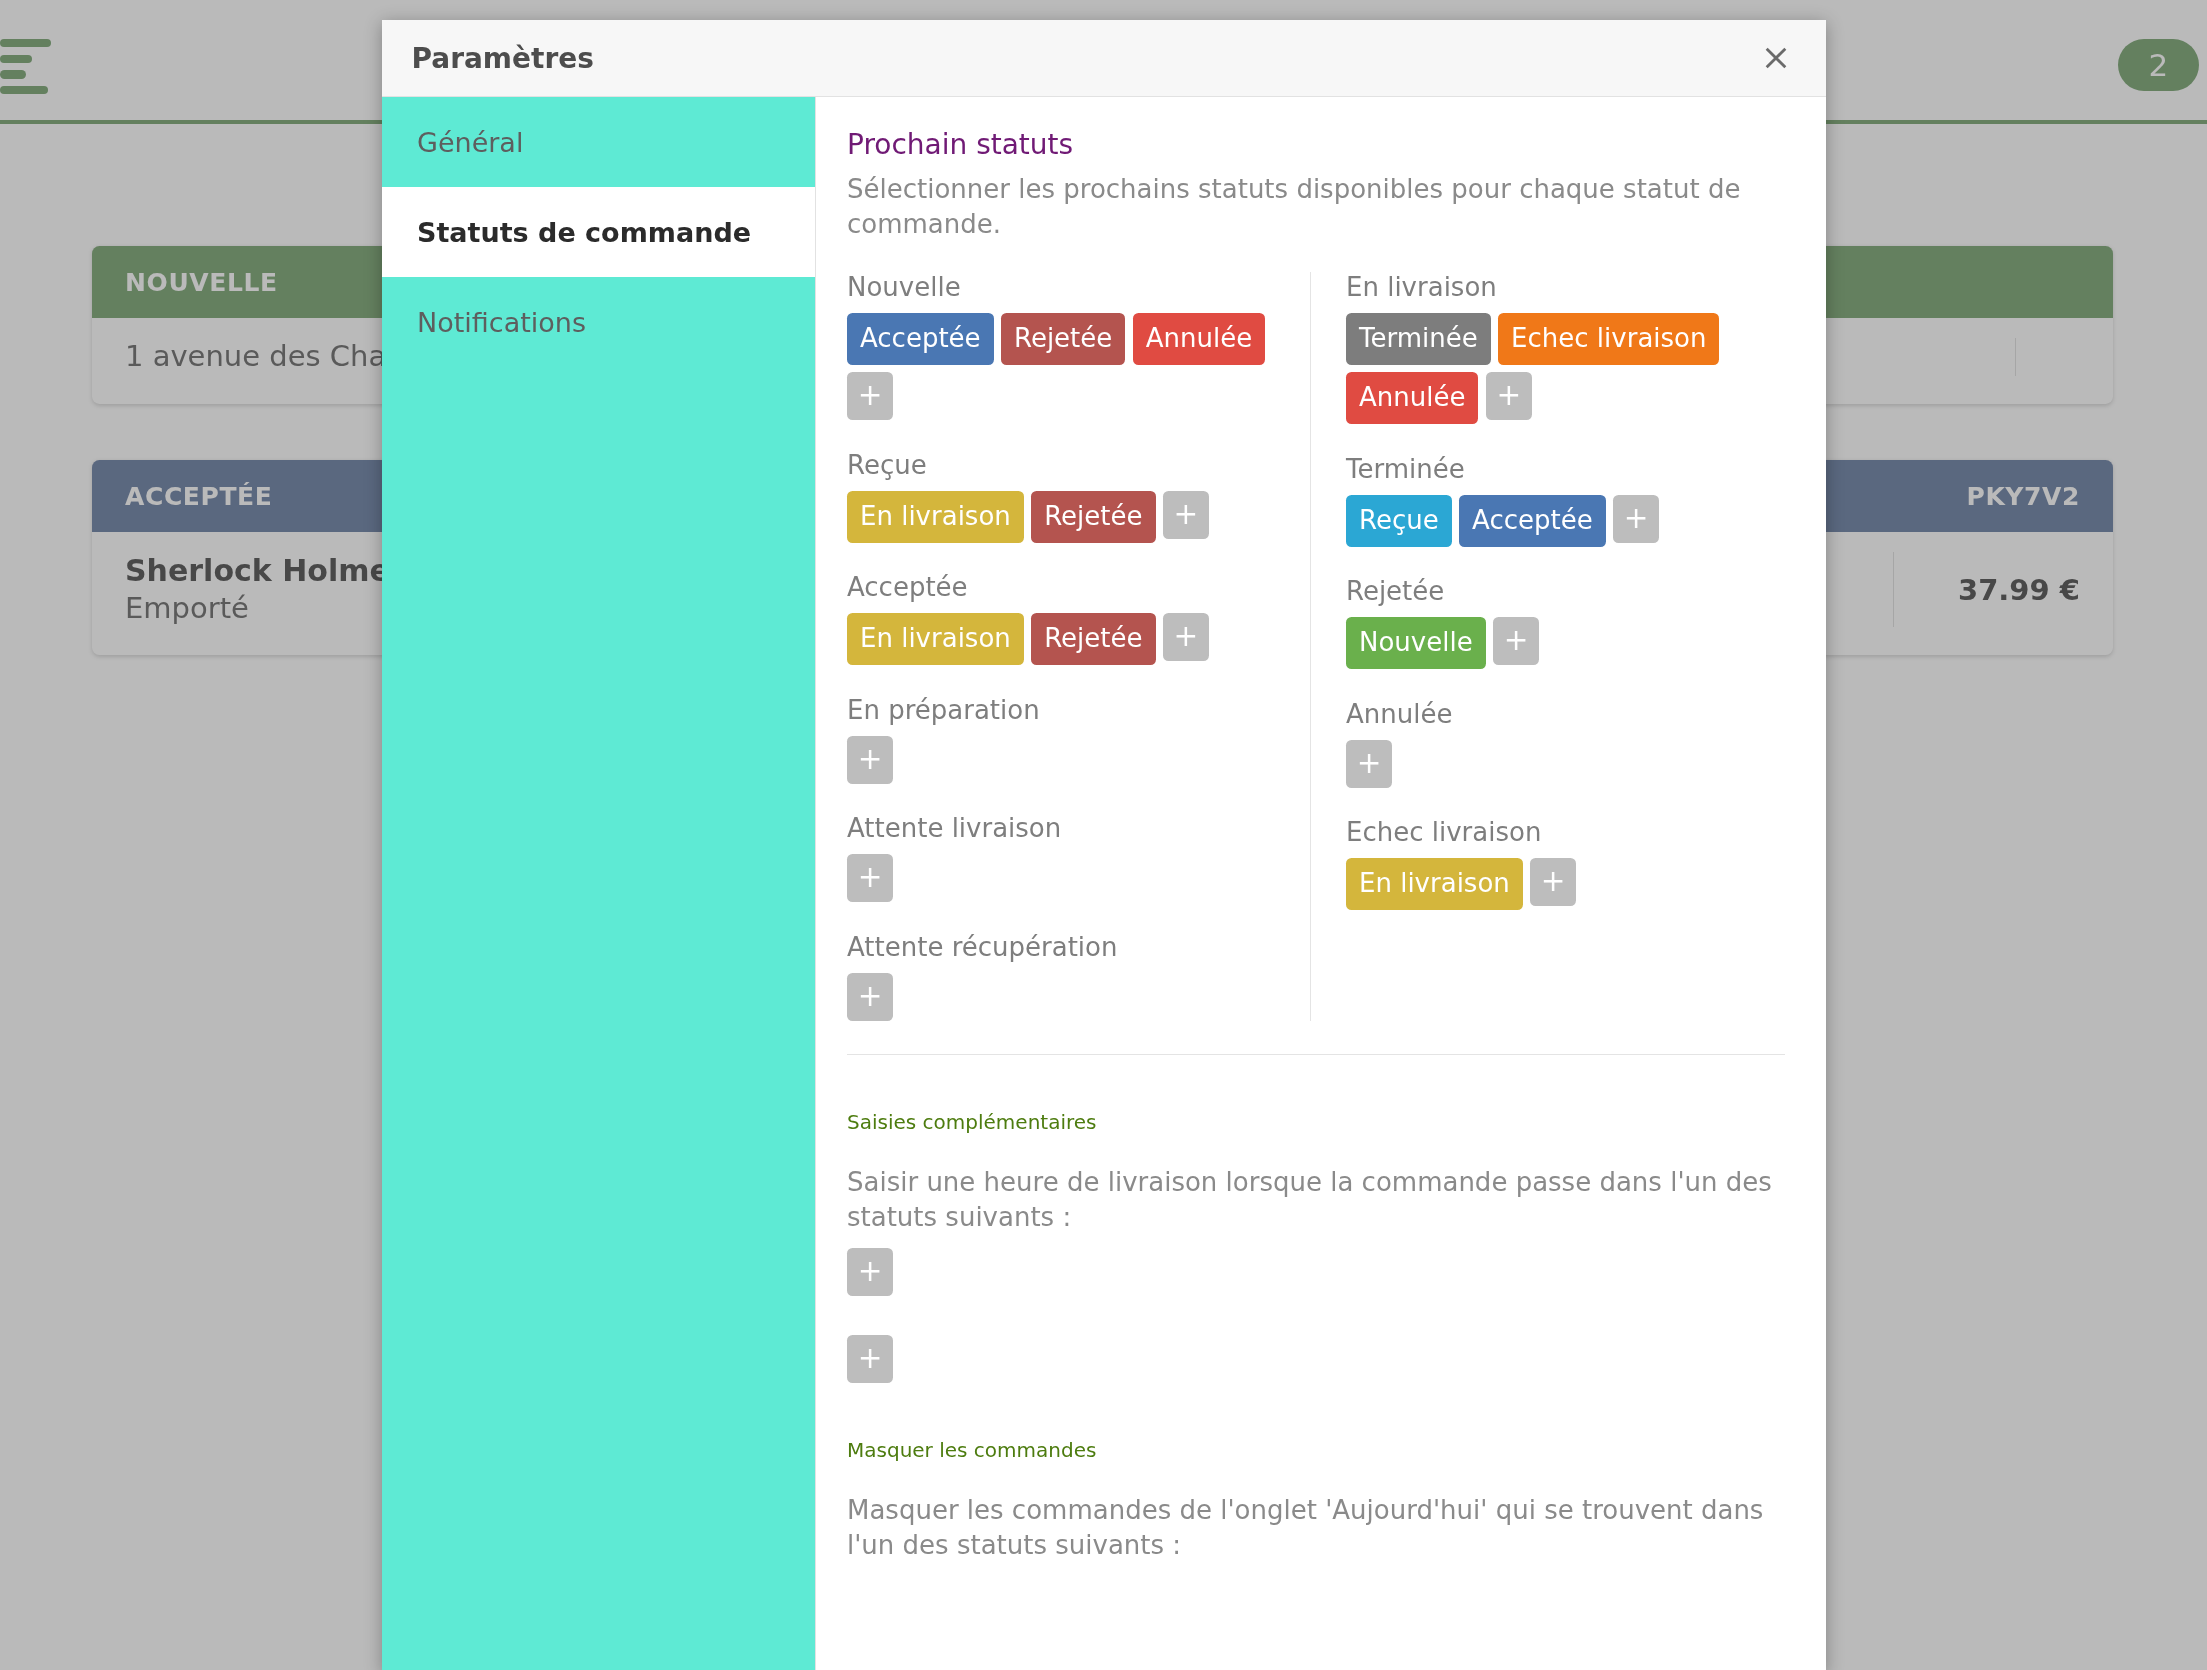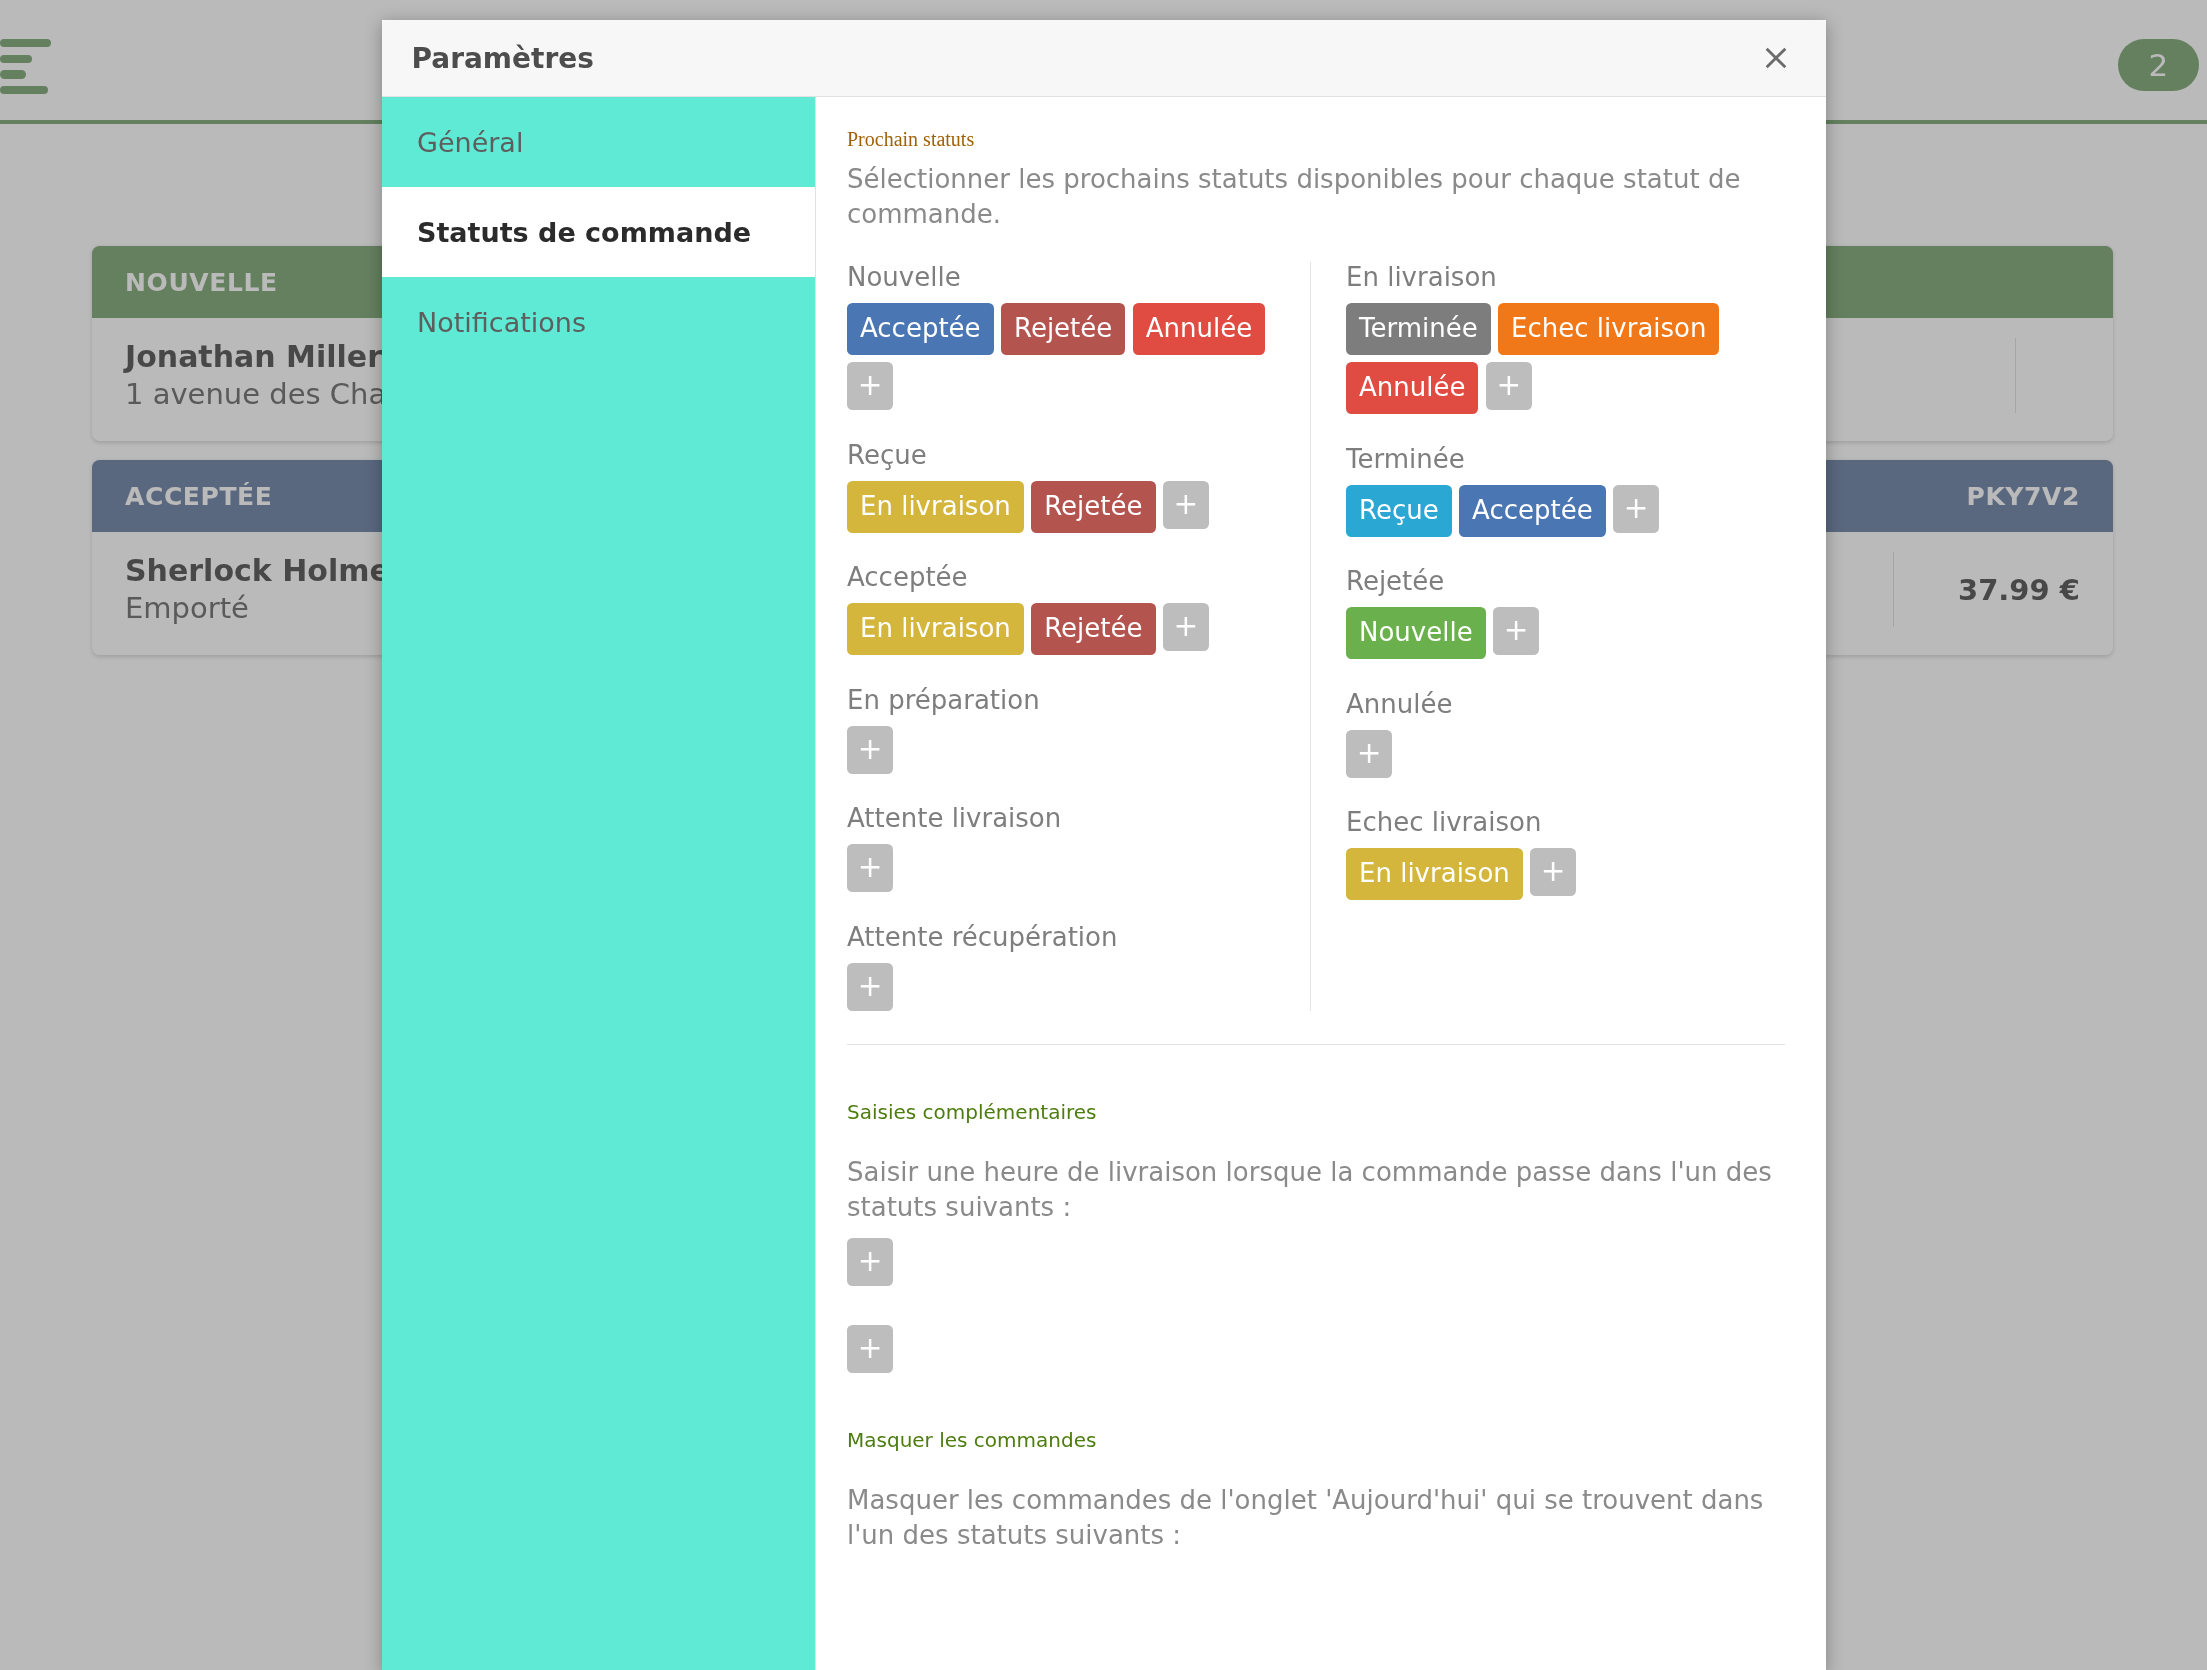--- a/index.html
+++ b/index.html
@@ -200,25 +200,24 @@
 
   
   .modal-main {
     flex: 1;
     background: #ffffff;
     padding: 31px 41px 0 31px;
     box-sizing: border-box;
     overflow: hidden;
   }
   .section-title {
-    font-size: 20px;
-    color: #a16207;
+    font-size: 28px;
+    color: #701a75;
     margin: 0 0 11px 0;
     font-weight: normal;
-    font-family: Liberation Serif, serif;
   }
   .section-desc {
     font-size: 26px;
     color: #8a8a8a;
     line-height: 1.35;
     margin: 0;
   }
 
   .status-grid {
     display: flex;
@@ -309,21 +308,20 @@
 
   <div class="bg-content">
 
     <div class="order-card" id="card-1">
       <div class="order-card-header" style="background:#6b9b63">
         <span>NOUVELLE</span>
         <span></span>
       </div>
       <div class="order-card-body">
         <div>
-          <div class="order-name">Jonathan Miller</div>
           <div class="order-sub">1 avenue des Champs Elysées</div>
         </div>
         <div class="order-price-cell"></div>
       </div>
     </div>
 
     <div class="order-card" id="card-2">
       <div class="order-card-header" style="background:#5b7299">
         <span>ACCEPTÉE</span>
         <span>PKY7V2</span>

